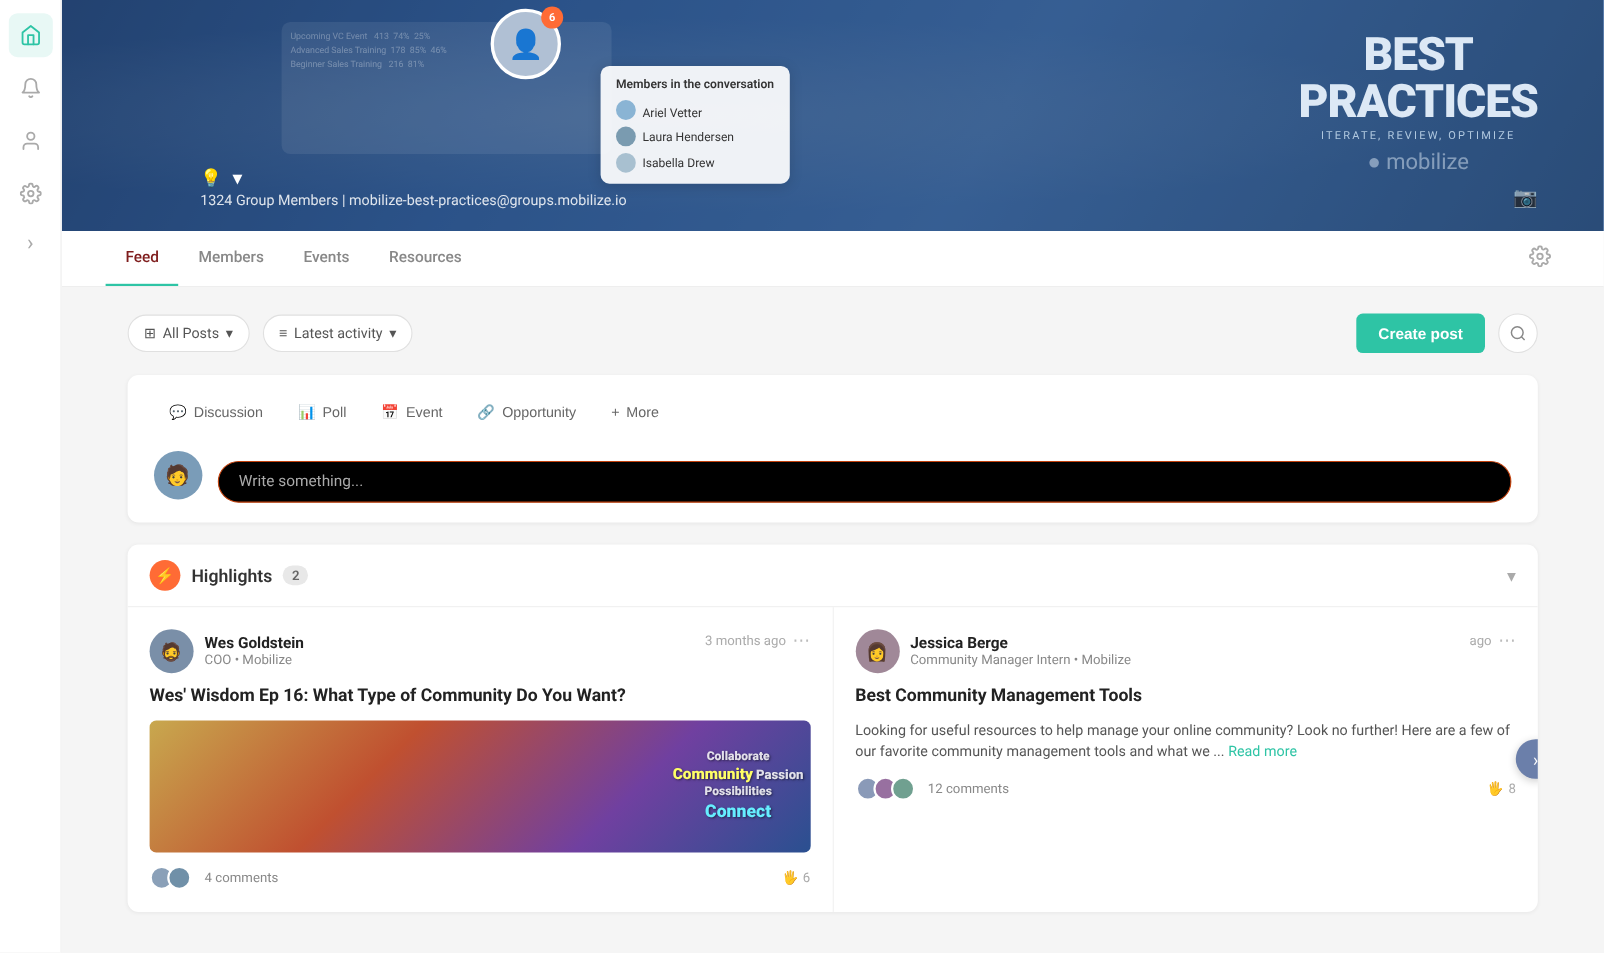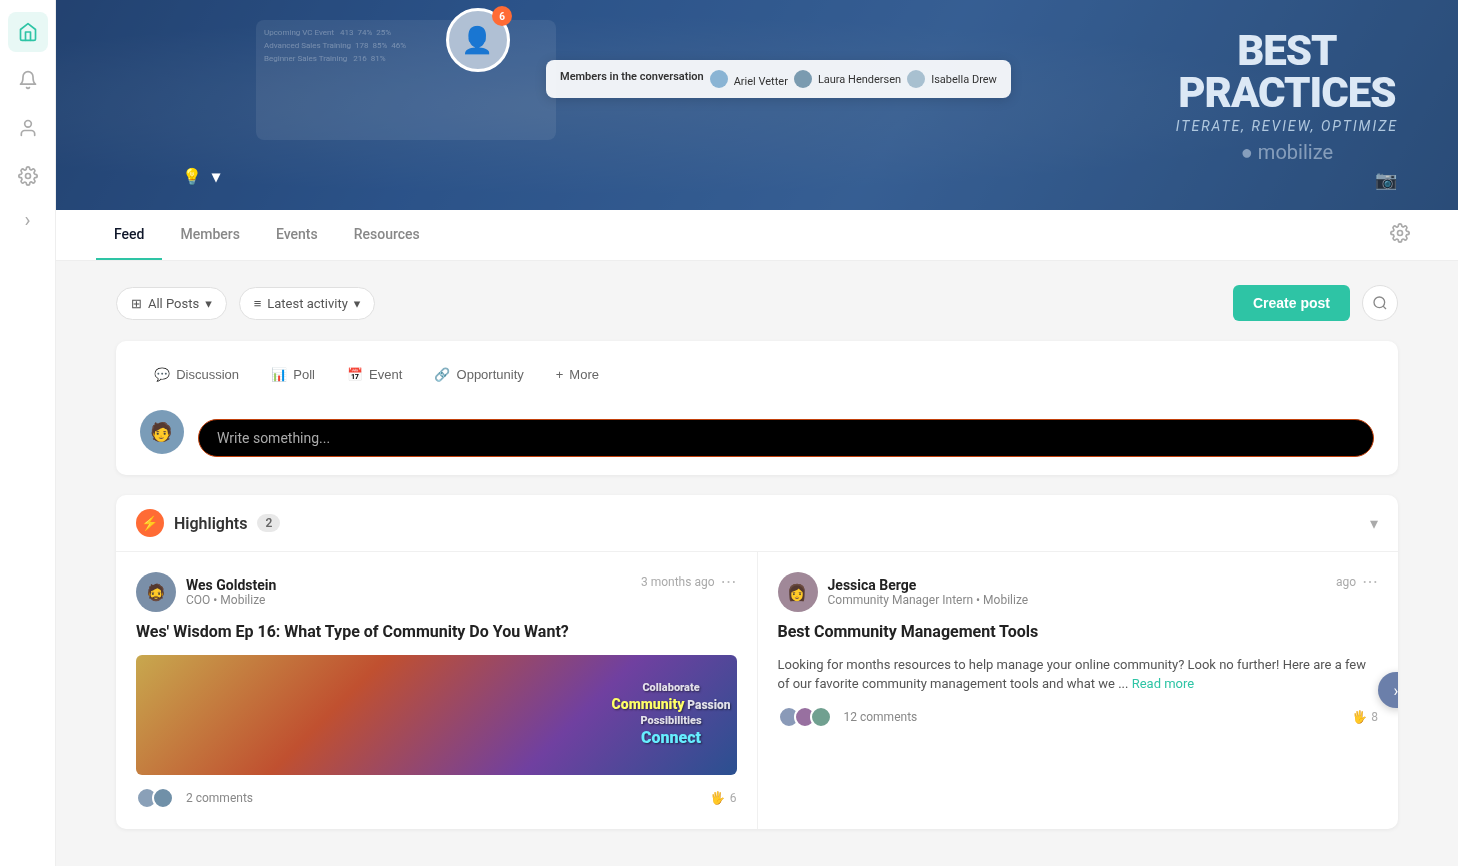--- a/index.html
+++ b/index.html
@@ -99,25 +99,24 @@
       color: #dce8f5;
     }
     .banner-logo-text {
       font-size: 42px;
       font-weight: 900;
       line-height: 1;
       color: #dce8f5;
       letter-spacing: -1px;
     }
     .banner-logo-sub {
-      font-size: 14px;
+      font-size: 10px;
       letter-spacing: 2px;
       color: #b0c8df;
       margin-top: 4px;
-      font-style: italic;
     }
     .camera-icon {
       position: absolute;
       right: 60px;
       bottom: 20px;
       color: rgba(255,255,255,0.7);
       font-size: 18px;
       cursor: pointer;
     }
 
@@ -133,21 +132,21 @@
     }
     .nav-tabs-left { display: flex; gap: 0; }
     .nav-tab {
       padding: 16px 18px;
       font-size: 14px;
       color: #888;
       cursor: pointer;
       border-bottom: 2px solid transparent;
       font-weight: 500;
     }
-    .nav-tab.active { color: #0f172a; border-bottom-color: #2ec4a5; }
+    .nav-tab.active { color: #7f1d1d; border-bottom-color: #2ec4a5; }
     .nav-settings-icon {
       color: #aaa;
       font-size: 18px;
       cursor: pointer;
       padding: 8px;
     }
 
     
     .feed-area {
       background: #f5f5f5;
@@ -473,21 +472,21 @@
 
     <div style="position:absolute; left: 390px; top: 8px; display:flex; flex-direction:column; align-items:center;">
       <div style="position:relative;">
         <div class="group-avatar" style="width:64px;height:64px;background:#b0c0d4;">
           <span style="font-size:26px;">👤</span>
         </div>
         <div class="group-avatar-notification">6</div>
       </div>
     </div>
 
-    <div style="position:absolute; left:490px; top:60px; background:rgba(255,255,255,0.92); border-radius:8px; padding:10px 14px; font-size:11px; color:#333; min-width:160px; display:flex; flex-direction:row; gap:6px; box-shadow:0 2px 12px rgba(0,0,0,0.15);">
+    <div style="position:absolute; left:490px; top:60px; background:rgba(255,255,255,0.92); border-radius:8px; padding:10px 14px; font-size:11px; color:#333; min-width:160px; display:flex; flex-direction:column; gap:6px; box-shadow:0 2px 12px rgba(0,0,0,0.15);">
       <div style="font-weight:600; margin-bottom:2px; font-size:11px;">Members in the conversation</div>
       <div style="display:flex; align-items:flex-end; gap:6px;">
           <div style="width:18px;height:18px;border-radius:50%;background:#8ab4d4;"></div>
           <span>Ariel Vetter</span>
         </div>
       <div style="display:flex; align-items:center; gap:6px;">
           <div style="width:18px;height:18px;border-radius:50%;background:#7a9bb0;"></div>
           <span>Laura Hendersen</span>
         </div>
       <div style="display:flex; align-items:center; gap:6px;">
@@ -496,20 +495,21 @@
         </div>
     </div>
 
     <div class="banner-content">
       <div style="width:70px; height:30px;"></div>
       <div class="banner-info">
         <div class="banner-title">
           <span style="font-size:16px;">💡</span>
           <span style="font-size:16px; cursor:pointer;">▾</span>
         </div>
+        <div class="banner-subtitle">1324 Group Members | mobilize-best-practices@groups.mobilize.io</div>
       </div>
     </div>
 
     <div class="banner-logo-area">
       <div class="banner-logo-text">BEST</div>
       <div class="banner-logo-text">PRACTICES</div>
       <div class="banner-logo-sub">ITERATE, REVIEW, OPTIMIZE</div>
       <div style="margin-top:6px; opacity:0.5; font-size:20px; cursor:pointer;">● mobilize</div>
     </div>
 
@@ -624,21 +624,21 @@
                 <span style="font-size:14px; color:#ff6;">Community</span> <span style="font-size:12px;">Passion</span><br>
                 <span style="font-size:11px;">Possibilities</span><br>
                 <span style="font-size:16px; color:#6ef;">Connect</span>
               </div>
             </div>
             <div class="card-footer">
               <div class="mini-avatars">
                 <div class="mini-avatar" style="background:#8aa0b8;"></div>
                 <div class="mini-avatar" style="background:#7090a8;"></div>
               </div>
-              <span class="comment-count">2 comments</span>
+              <span class="comment-count">4 comments</span>
               <div class="like-area">
                 <span>🖐</span>
                 <span>6</span>
               </div>
             </div>
           </div>
 
           <div class="card">
             <div class="card-header">
               <div class="card-user">
@@ -650,21 +650,21 @@
                   <div class="card-user-role">Community Manager Intern • Mobilize</div>
                 </div>
               </div>
               <div class="card-meta">
                 <span>ago</span>
                 <span class="card-dots">⋯</span>
               </div>
             </div>
             <div class="card-title">Best Community Management Tools</div>
             <div class="card-body">
-              <span>Looking for months resources to help manage your online community? Look no further! Here are a few of our favorite community management tools and what we ...</span>
+              <span>Looking for useful resources to help manage your online community? Look no further! Here are a few of our favorite community management tools and what we ...</span>
               <span class="read-more">Read more</span>
             </div>
             <div class="card-footer">
               <div class="mini-avatars">
                 <div class="mini-avatar" style="background:#8a9ab8;"></div>
                 <div class="mini-avatar" style="background:#9870a0;"></div>
                 <div class="mini-avatar" style="background:#70a090;"></div>
               </div>
               <span class="comment-count">12 comments</span>
               <div class="like-area">

